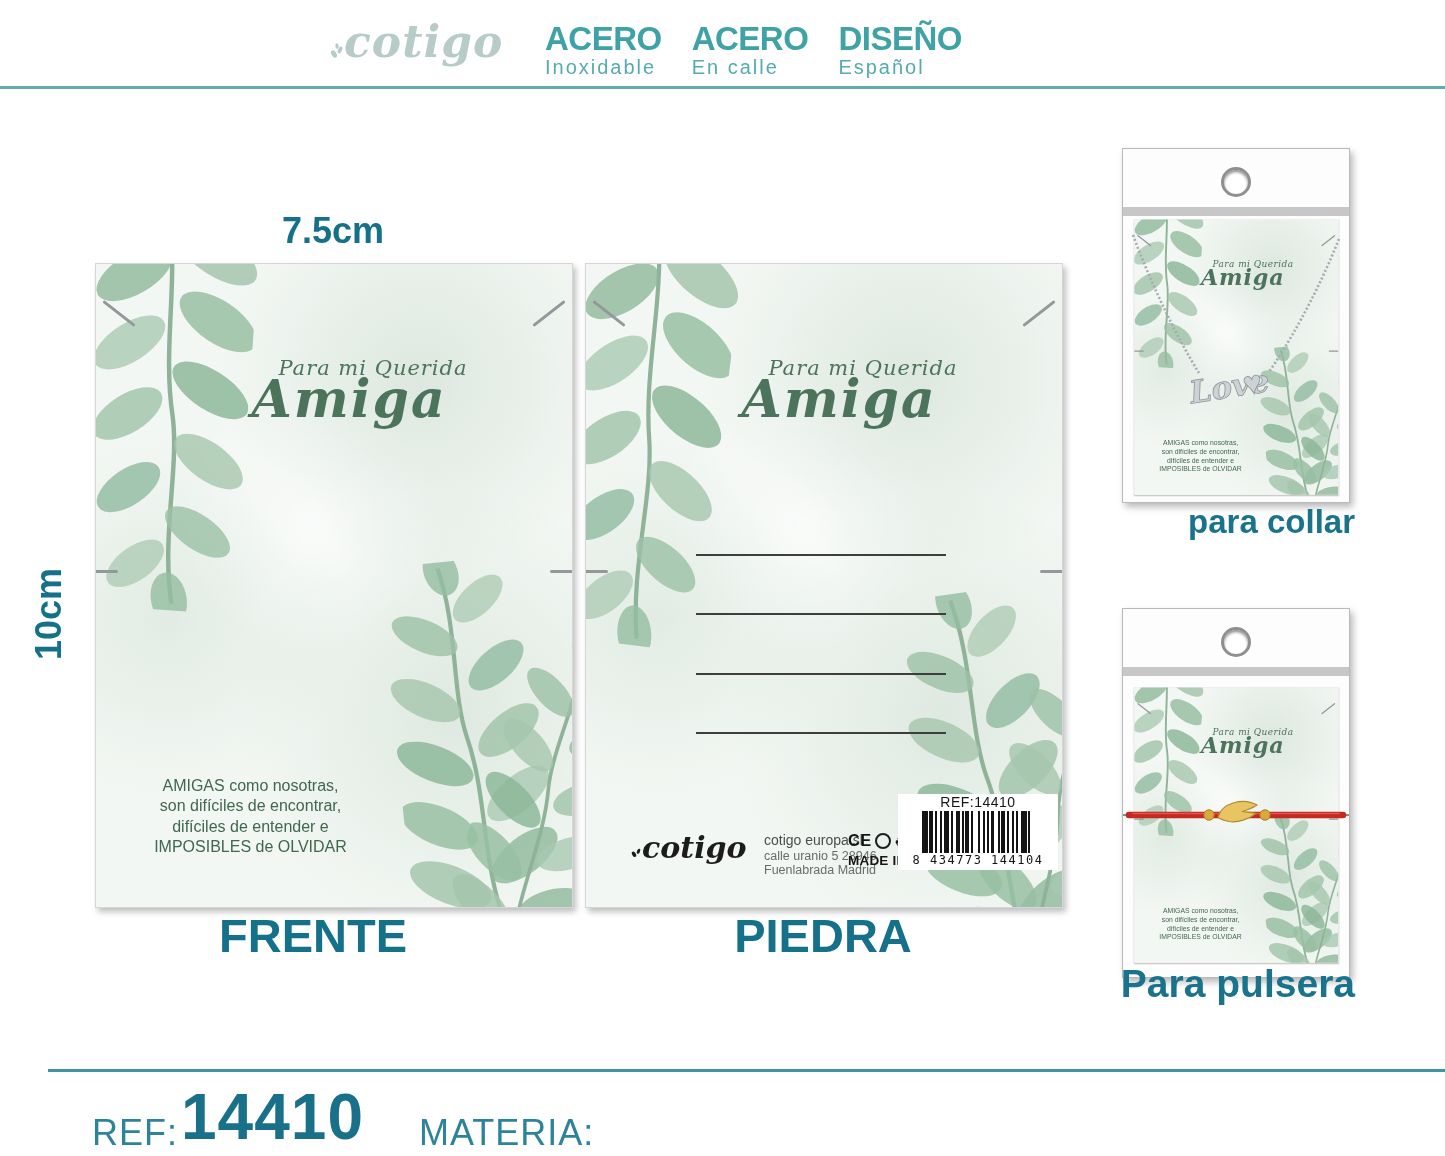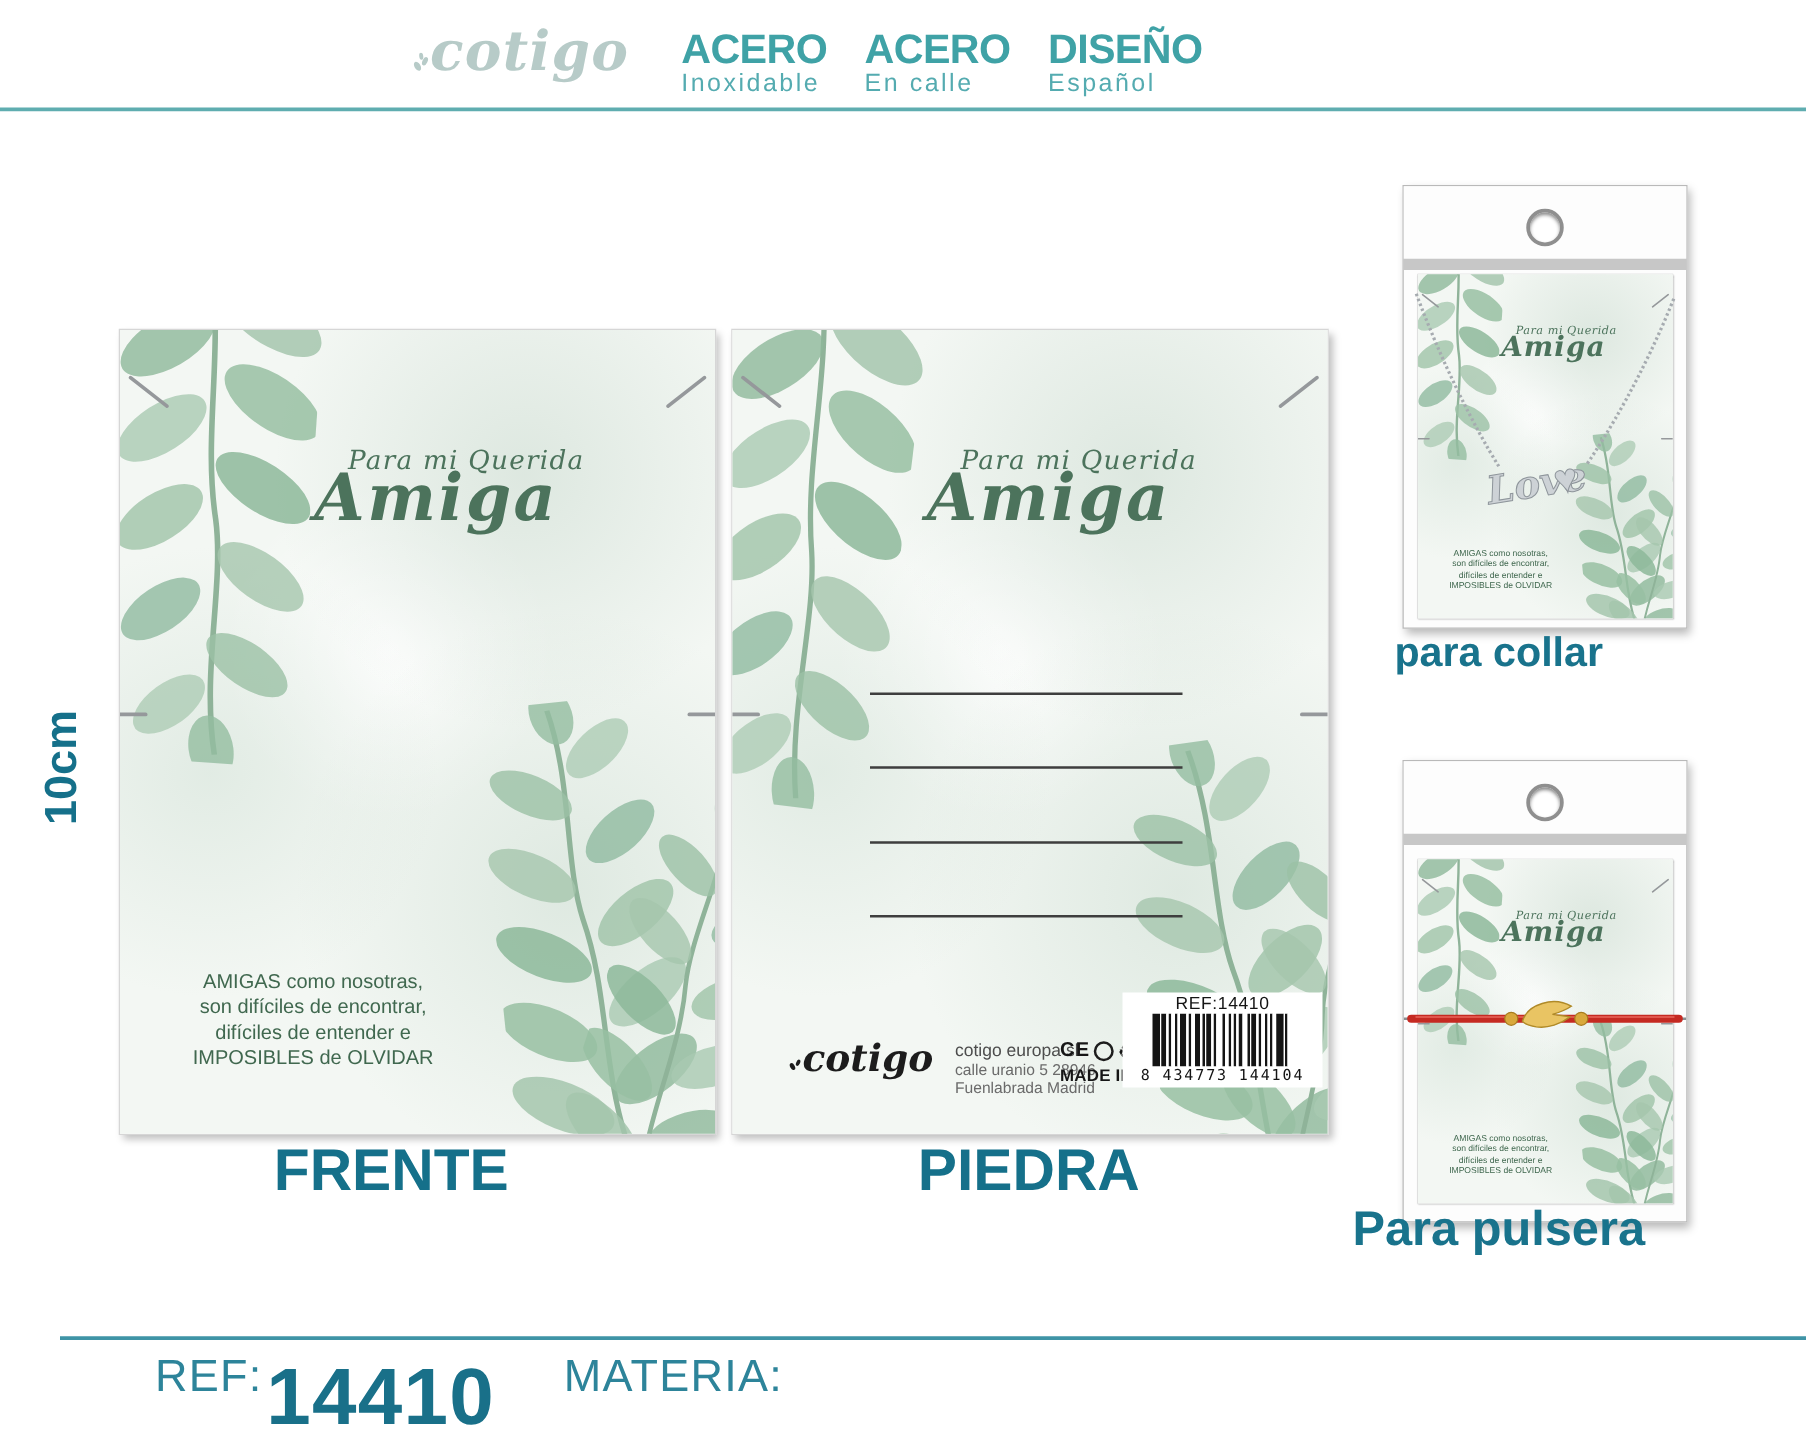--- a/index.html
+++ b/index.html
@@ -71,25 +71,25 @@
   .bag{position:absolute;left:1122px;width:226px;background:#fdfdfd;border:1px solid #b9b9b9;
        box-shadow:3px 4px 7px rgba(0,0,0,0.28);}
   .bag-flap{position:absolute;top:0;left:0;right:0;height:58px;background:#fdfdfd;}
   .hole{position:absolute;left:50%;top:18px;width:24px;height:24px;margin-left:-15px;border-radius:50%;
         background:#fff;border:3px solid #8f8f8f;
         box-shadow:inset 0 2px 3px rgba(0,0,0,0.45);}
   .bag-seal{position:absolute;top:58px;left:0;right:0;height:9px;background:#c7c7c7;}
   .mini-card{position:absolute;left:11px;width:476px;height:643px;transform:scale(0.428);
              transform-origin:0 0;border:1px solid #cfcfcf;box-shadow:1px 2px 3px rgba(0,0,0,0.25);}
   .overlay{position:absolute;inset:0;width:100%;height:100%;pointer-events:none;}
-  .bag-cap{position:absolute;left:1079px;width:240px;text-align:center;font-weight:600;color:#19738c;}
+  .bag-cap{position:absolute;left:1115px;width:240px;text-align:right;font-weight:600;color:#19738c;}
 
   
   .rule-bottom{position:absolute;left:48px;right:0;top:1069px;height:2.5px;background:#3f94a6;}
-  .footer-row{position:absolute;left:124px;top:1080px;display:flex;align-items:flex-start;}
+  .footer-row{position:absolute;left:92px;top:1080px;display:flex;align-items:flex-end;}
   .f-ref-label{font-size:36px;color:#2d849a;letter-spacing:1px;}
   .f-ref-value{font-size:64px;font-weight:bold;color:#197089;letter-spacing:1px;margin-left:3px;}
   .f-materia{font-size:36px;color:#2d849a;letter-spacing:1px;margin-left:55px;}
 </style>
 </head>
 <body>
 
 <div class="abs" style="inset:0;">
 
   <div class="logo">
@@ -114,20 +114,21 @@
       <div class="badge-title">ACERO</div>
       <div class="badge-sub">En calle</div>
     </div>
     <div>
       <div class="badge-title">DISEÑO</div>
       <div class="badge-sub">Español</div>
     </div>
   </div>
   <div class="rule-top"></div>
 
+  <div class="dim dim-w">7.5cm</div>
   <div class="dim dim-h">10cm</div>
 
   <div class="card" style="left:95px;top:263px;">
     <div class="card-inner" id="front-card-inner">
       <div class="branch" style="left:-28px;top:-55px;width:180px;height:400px;transform:rotate(184deg);"><svg viewBox="0 0 120 360" preserveAspectRatio="none">
             <path d="M62,358 C52,295 60,235 50,175 C43,128 52,66 42,6" fill="none" stroke="#8fb399" stroke-width="3"></path>
             <ellipse cx="28" cy="322" rx="17" ry="34" transform="rotate(-48 28 322)" fill="#a5c6ad" opacity="0.85"></ellipse>
             <ellipse cx="82" cy="300" rx="16" ry="32" transform="rotate(42 82 300)" fill="#8db89a" opacity="0.8"></ellipse>
             <ellipse cx="24" cy="262" rx="17" ry="33" transform="rotate(-46 24 262)" fill="#98bfa2" opacity="0.85"></ellipse>
             <ellipse cx="82" cy="238" rx="15" ry="31" transform="rotate(40 82 238)" fill="#a9c9b1" opacity="0.8"></ellipse>

